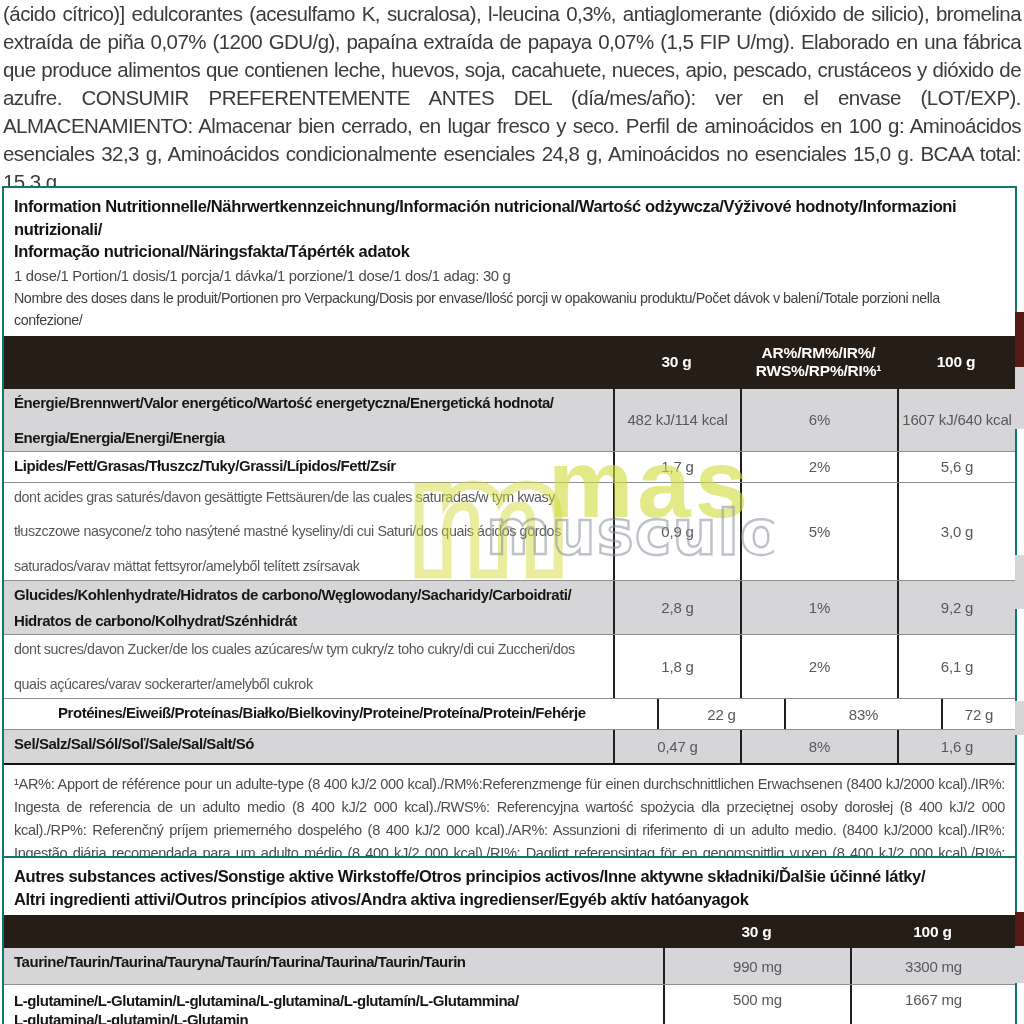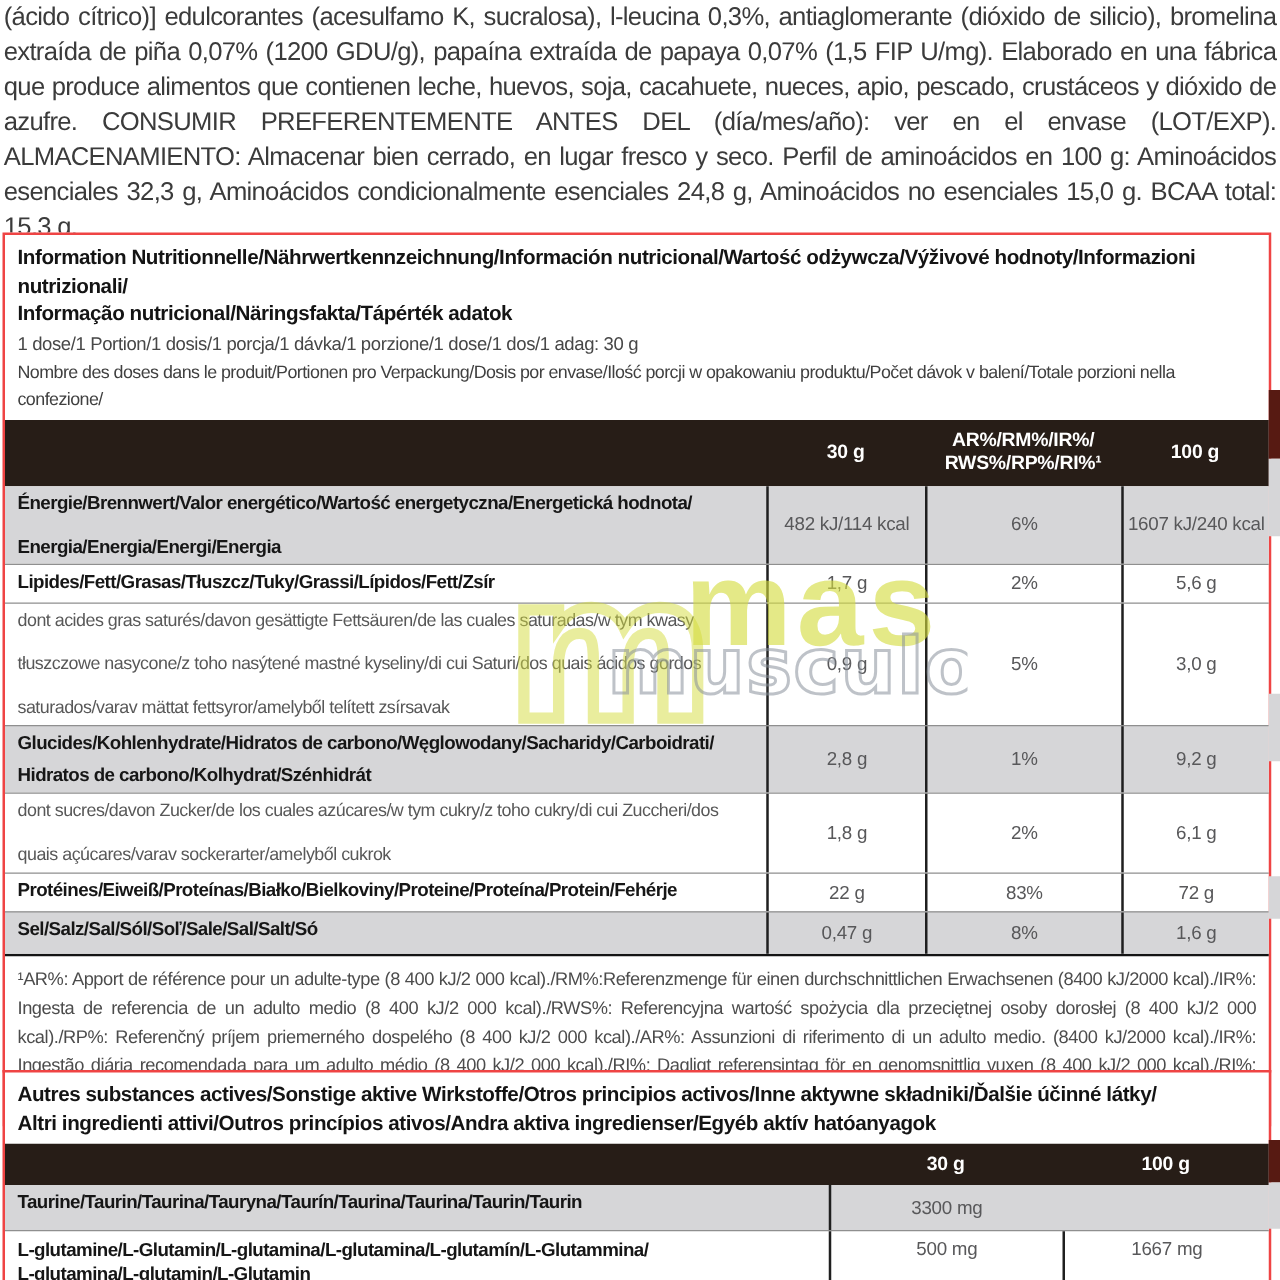--- a/index.html
+++ b/index.html
@@ -8,21 +8,21 @@
     background:#ffffff;
     font-family:"Liberation Sans","DejaVu Sans",sans-serif;
     -webkit-font-smoothing:antialiased;
   }
   .top-paragraph{
     position:absolute;top:0;left:3px;width:1018px;
     font-size:20.5px;line-height:28px;letter-spacing:-0.55px;
     color:#3b3b3b;text-align:justify;
   }
   
-  .box{position:absolute;left:2px;width:1011px;border:2px solid #ef4444;background:#fff;}
+  .box{position:absolute;left:2px;width:1011px;border:2px solid #0f766e;background:#fff;}
   #box1{top:186px;}
   #box2{top:856px;border-bottom:none;height:220px;}
   .intro{padding:7px 10px 5px 10px;}
   .box-title{font-weight:bold;font-size:16.5px;line-height:22.5px;letter-spacing:-0.35px;color:#141414;}
   .serving-line{font-size:14.8px;line-height:22px;letter-spacing:-0.3px;color:#474747;margin-top:2px;}
   .servings-line{font-size:14.3px;line-height:22px;letter-spacing:-0.45px;color:#404040;}
   
   .trow{display:grid;align-items:center;position:relative;}
   .main-grid{grid-template-columns:609px 127px 157px 1fr;}
   .act-grid{grid-template-columns:659px 187px 1fr;}
@@ -37,21 +37,21 @@
   .band .cell.val{border-left:none;font-size:15.5px;color:#fff;}
   .trow + .trow{border-top:1px solid #8f8f8f;}
   .trow.shaded{background:#d6d6d8;}
   .trow.bold .cell.label{font-weight:bold;font-size:15px;line-height:19px;letter-spacing:-0.45px;color:#161616;}
   .trow.sub .cell.label{font-weight:normal;font-size:14.3px;line-height:20.5px;letter-spacing:-0.4px;color:#585858;gap:14px;}
   #main-rows .trow:nth-child(1){min-height:62px;}
   #main-rows .trow:nth-child(2){min-height:30px;}
   #main-rows .trow:nth-child(3){min-height:92px;}
   #main-rows .trow:nth-child(4){min-height:53px;}
   #main-rows .trow:nth-child(5){min-height:62px;}
-  #main-rows .trow:nth-child(6){min-height:30px;}
+  #main-rows .trow:nth-child(6){min-height:30px;padding-left:44px;}
   #main-rows .trow:nth-child(7){min-height:33px;}
   #act-rows .trow:nth-child(1){min-height:36px;}
   #act-rows .trow:nth-child(2){min-height:70px;align-items:flex-start;}
   #act-rows .trow:nth-child(2) .cell{justify-content:flex-start;padding-top:6px;}
   
   .footnote{
     border-top:2px solid #141414;padding:8px 10px 11px 10px;
     font-size:14.6px;line-height:23px;letter-spacing:-0.35px;color:#4c4c4c;text-align:justify;
   }
   
@@ -96,21 +96,21 @@
   </div>
 
   <div id="main-rows" data-interactable="false">
       <div class="trow main-grid bold shaded" data-interactable="false">
         <div class="cell label" data-interactable="false">
           <div>Énergie/Brennwert/Valor energético/Wartość energetyczna/Energetická hodnota/</div>
           <div>Energia/Energia/Energi/Energia</div>
         </div>
         <div class="cell val" data-interactable="false">482 kJ/114 kcal</div>
         <div class="cell val" data-interactable="false">6%</div>
-        <div class="cell val" data-interactable="false">1607 kJ/240 kcal</div>
+        <div class="cell val" data-interactable="false">1607 kJ/640 kcal</div>
       </div>
       <div class="trow main-grid bold" data-interactable="false">
         <div class="cell label" data-interactable="false">
           <div>Lipides/Fett/Grasas/Tłuszcz/Tuky/Grassi/Lípidos/Fett/Zsír</div>
         </div>
         <div class="cell val" data-interactable="false">1,7 g</div>
         <div class="cell val" data-interactable="false">2%</div>
         <div class="cell val" data-interactable="false">5,6 g</div>
       </div>
       <div class="trow main-grid sub" data-interactable="false">
@@ -174,20 +174,21 @@
     <div class="cell label" data-interactable="false"></div>
     <div class="cell val" data-interactable="false">30 g</div>
     <div class="cell val" data-interactable="false">100 g</div>
   </div>
 
   <div id="act-rows" data-interactable="false">
       <div class="trow act-grid bold shaded" data-interactable="false">
         <div class="cell label" data-interactable="false">
           <div>Taurine/Taurin/Taurina/Tauryna/Taurín/Taurina/Taurina/Taurin/Taurin</div>
         </div>
+        <div class="cell val" data-interactable="false">990 mg</div>
         <div class="cell val" data-interactable="false">3300 mg</div>
       </div>
       <div class="trow act-grid bold" data-interactable="false">
         <div class="cell label" data-interactable="false">
           <div>L-glutamine/L-Glutamin/L-glutamina/L-glutamina/L-glutamín/L-Glutammina/</div>
           <div>L-glutamina/L-glutamin/L-Glutamin</div>
         </div>
         <div class="cell val" data-interactable="false">500 mg</div>
         <div class="cell val" data-interactable="false">1667 mg</div>
       </div>

